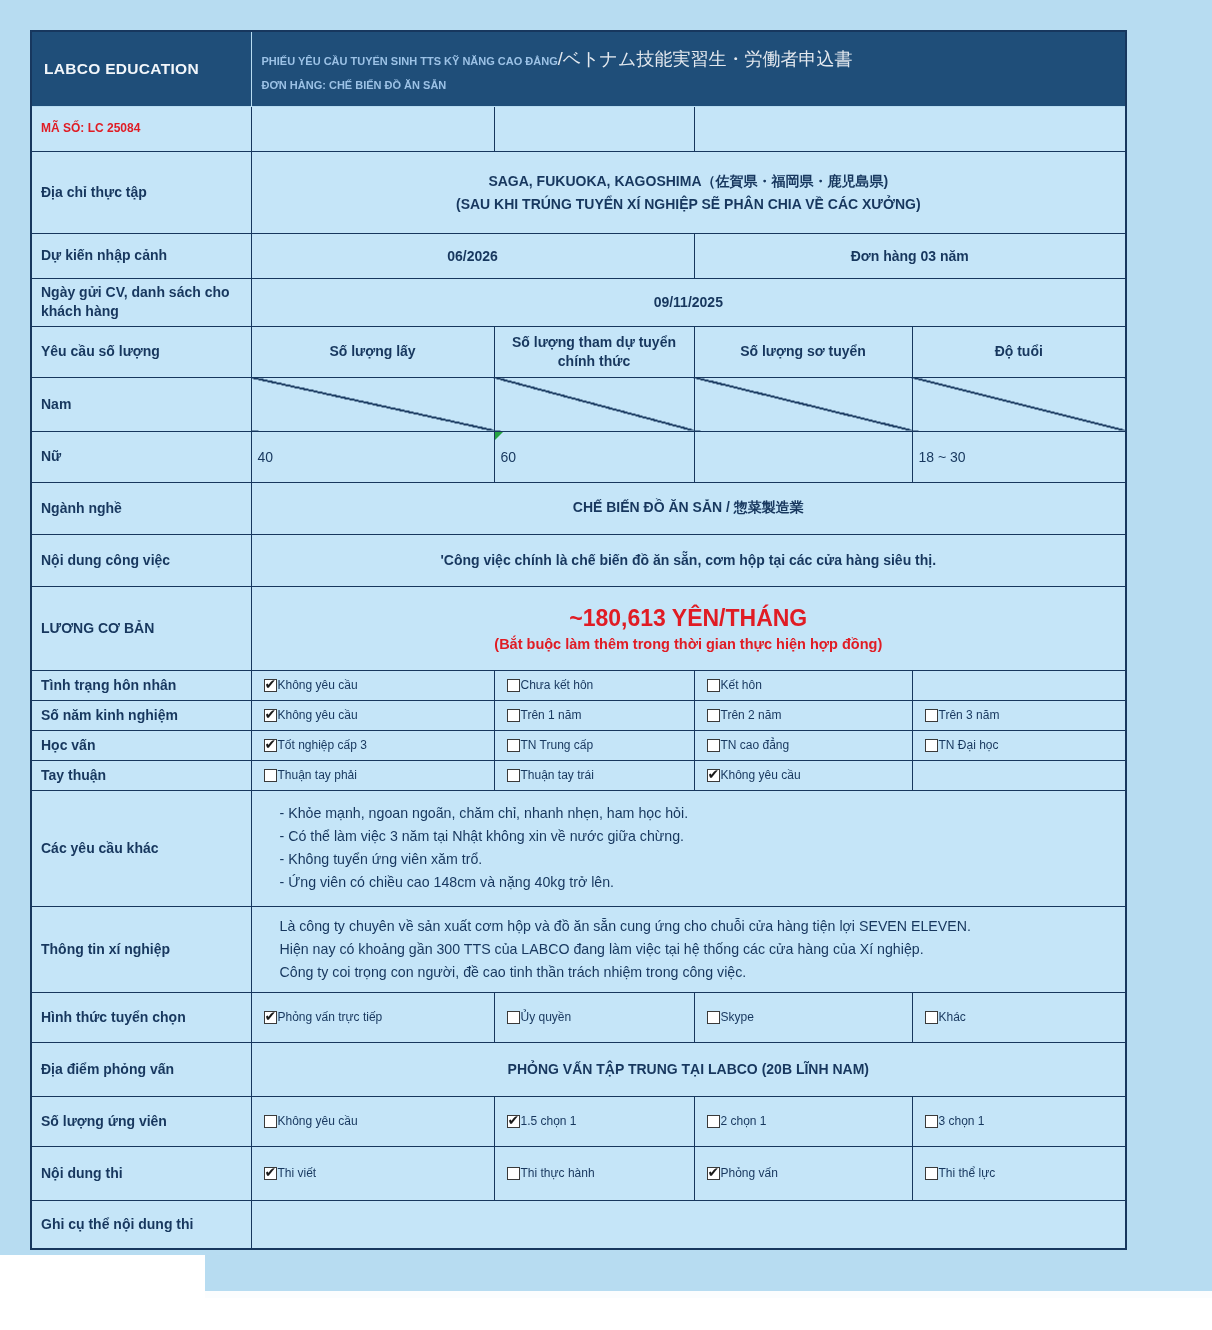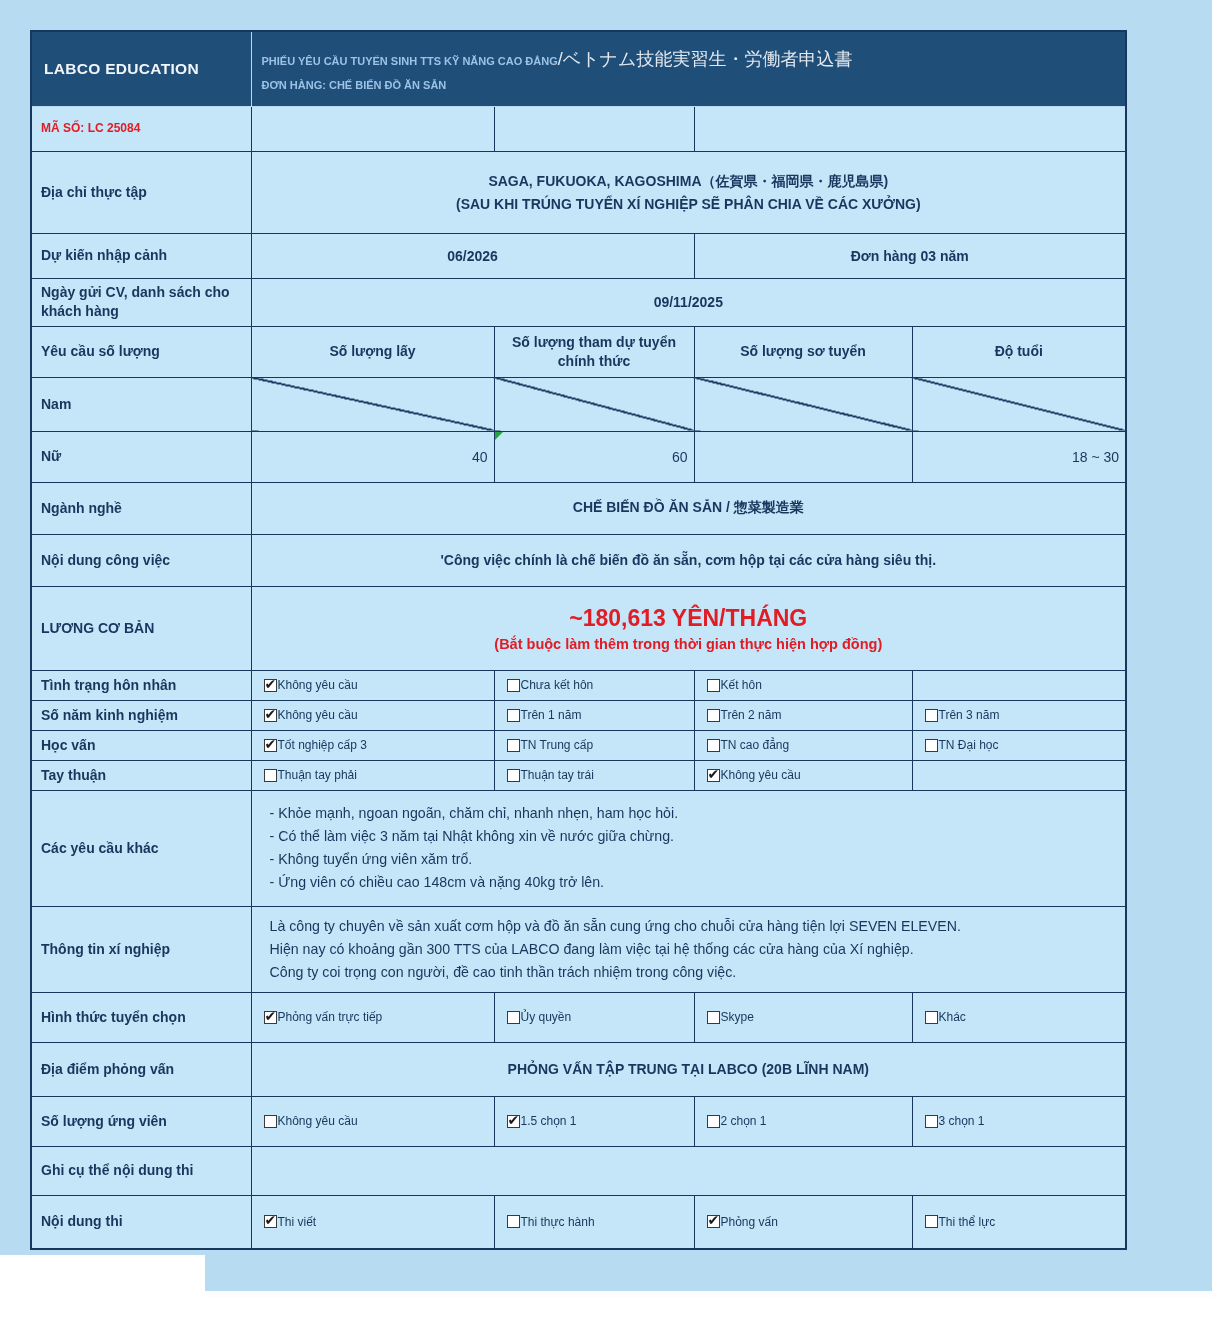--- a/index.html
+++ b/index.html
@@ -21,38 +21,38 @@
   .tjp{color:var(--jp); font-weight:normal; font-size:18px;}
   .tline{margin-bottom:8px;}
 
   td.lbl{font-weight:bold; text-align:left; padding:4px 6px 4px 9px; line-height:1.35; font-size:14px;}
   td.code{color:var(--red); font-size:12px;}
   .ctr{text-align:center;}
   .b{font-weight:bold;}
   .big{font-size:25px; font-weight:bold; letter-spacing:.5px;}
   .mid{font-size:15px; font-weight:bold;}
   .qh{font-size:14px; font-weight:bold; line-height:1.3; text-align:center;}
-  .val{font-size:15px; text-align:right;}
+  .val{font-size:15px; text-align:left;}
   .vline2{margin-top:5px;}
 
   td.diag{background-image:linear-gradient(to top right, transparent calc(50% - 1px), var(--border) calc(50% - 1px), var(--border) calc(50% + 1px), transparent calc(50% + 1px));}
 
   td.rel{position:relative;}
   .tri{position:absolute; top:0; left:0; width:0; height:0; border-top:8px solid var(--green); border-right:8px solid transparent;}
 
   .salary-main{color:var(--red); font-size:23px; font-weight:bold;}
   .salary-note{color:var(--red); font-size:14.5px; font-weight:bold; margin-top:4px;}
 
   td.optcell{padding-left:12px;}
   .opt{display:flex; align-items:center; gap:1px;}
   .olb{font-size:12px; font-weight:normal;}
   .cb{width:13px; height:13px; min-width:13px; background:#fff; border:1.2px solid #3a3a3a; position:relative; display:inline-block;}
   .cb.checked::after{content:"\2714"; position:absolute; left:0; top:-4px; font-size:14px; color:#1a1a1a; font-family:"DejaVu Sans",sans-serif;}
 
-  td.para{padding:8px 18px; line-height:1.62; font-size:14.2px; text-align:left;}
+  td.para{padding:8px 28px; line-height:1.62; font-size:14.2px; text-align:left;}
 
   .strip-bottom{position:absolute; left:0; bottom:0; width:100%; height:7px; background:#fbfdfe;}
   .strip-corner{position:absolute; left:0; bottom:0; width:205px; height:43px; background:var(--white);}
 </style>
 </head>
 <body>
 
 <div class="page">
   <table class="form">
     <colgroup>
@@ -316,50 +316,50 @@
             </div>
           </td>
       <td class="optcell">
             <div class="opt">
               <span class="cb"></span>
               <span class="olb">3 chọn 1</span>
             </div>
           </td>
     </tr>
 
+    <tr style="height:54px">
+      <td class="lbl">Nội dung thi</td>
+      <td class="optcell">
+            <div class="opt">
+              <span class="cb checked"></span>
+              <span class="olb">Thi viết</span>
+            </div>
+          </td>
+      <td class="optcell">
+            <div class="opt">
+              <span class="cb"></span>
+              <span class="olb">Thi thực hành</span>
+            </div>
+          </td>
+      <td class="optcell">
+            <div class="opt">
+              <span class="cb checked"></span>
+              <span class="olb">Phỏng vấn</span>
+            </div>
+          </td>
+      <td class="optcell">
+            <div class="opt">
+              <span class="cb"></span>
+              <span class="olb">Thi thể lực</span>
+            </div>
+          </td>
+    </tr>
+
     <tr style="height:49px">
       <td class="lbl">Ghi cụ thể nội dung thi</td>
       <td colspan="4"></td>
     </tr>
-
-    <tr style="height:54px">
-      <td class="lbl">Nội dung thi</td>
-      <td class="optcell">
-            <div class="opt">
-              <span class="cb checked"></span>
-              <span class="olb">Thi viết</span>
-            </div>
-          </td>
-      <td class="optcell">
-            <div class="opt">
-              <span class="cb"></span>
-              <span class="olb">Thi thực hành</span>
-            </div>
-          </td>
-      <td class="optcell">
-            <div class="opt">
-              <span class="cb checked"></span>
-              <span class="olb">Phỏng vấn</span>
-            </div>
-          </td>
-      <td class="optcell">
-            <div class="opt">
-              <span class="cb"></span>
-              <span class="olb">Thi thể lực</span>
-            </div>
-          </td>
-    </tr>
   </tbody>
     </table>
 
   <div class="strip-bottom"></div>
   <div class="strip-corner"></div>
 </div>
 
 </body></html>

